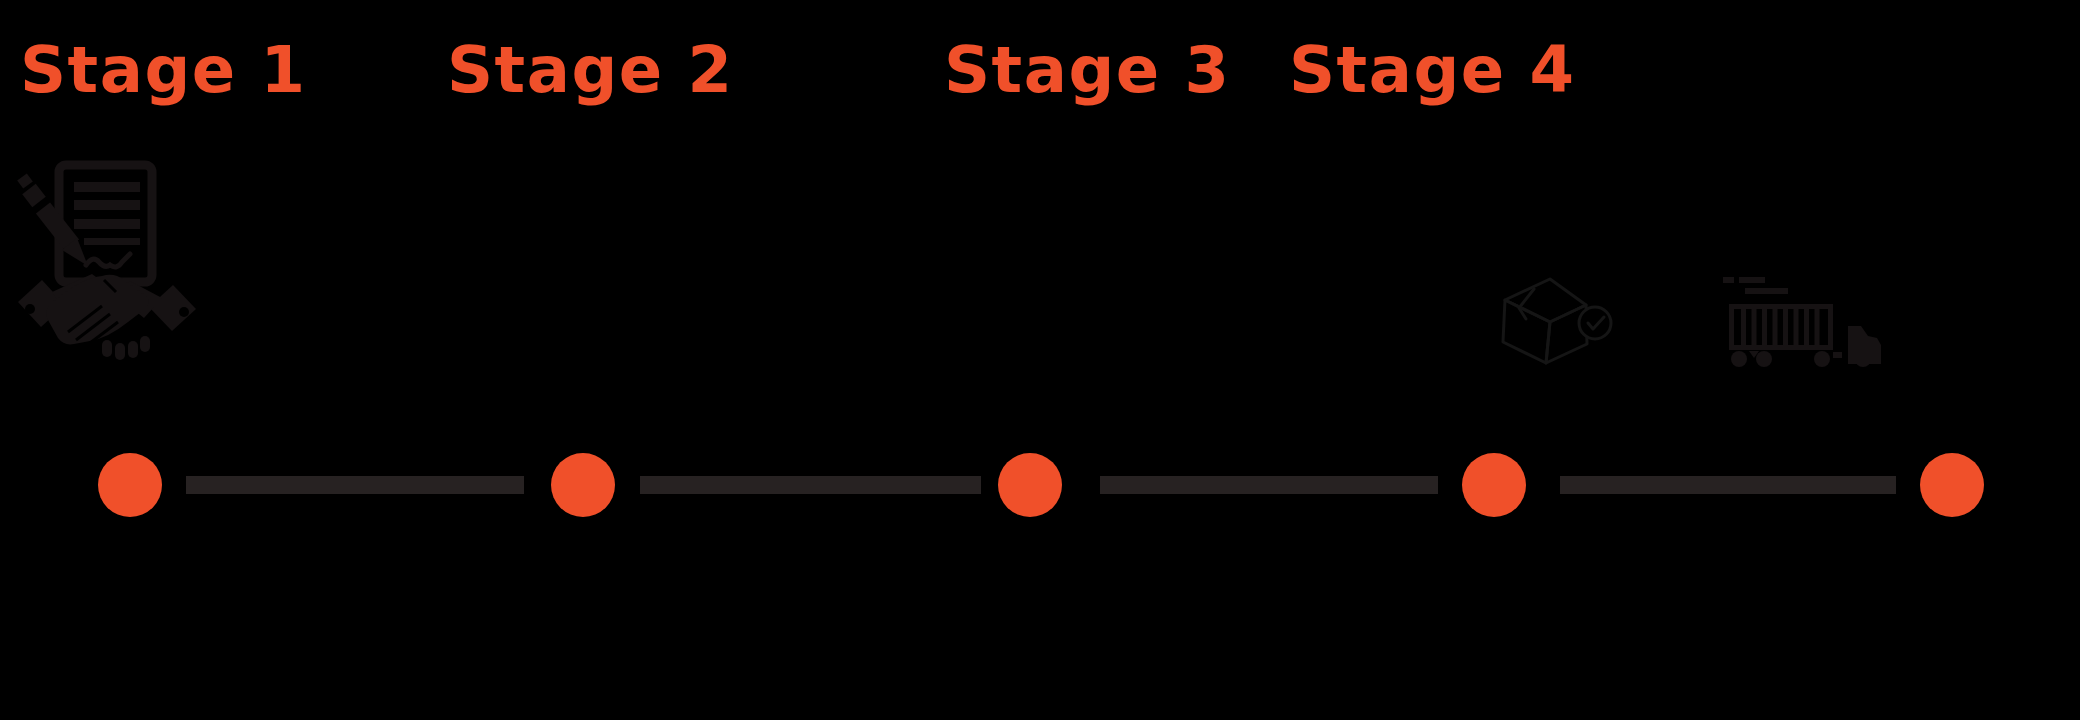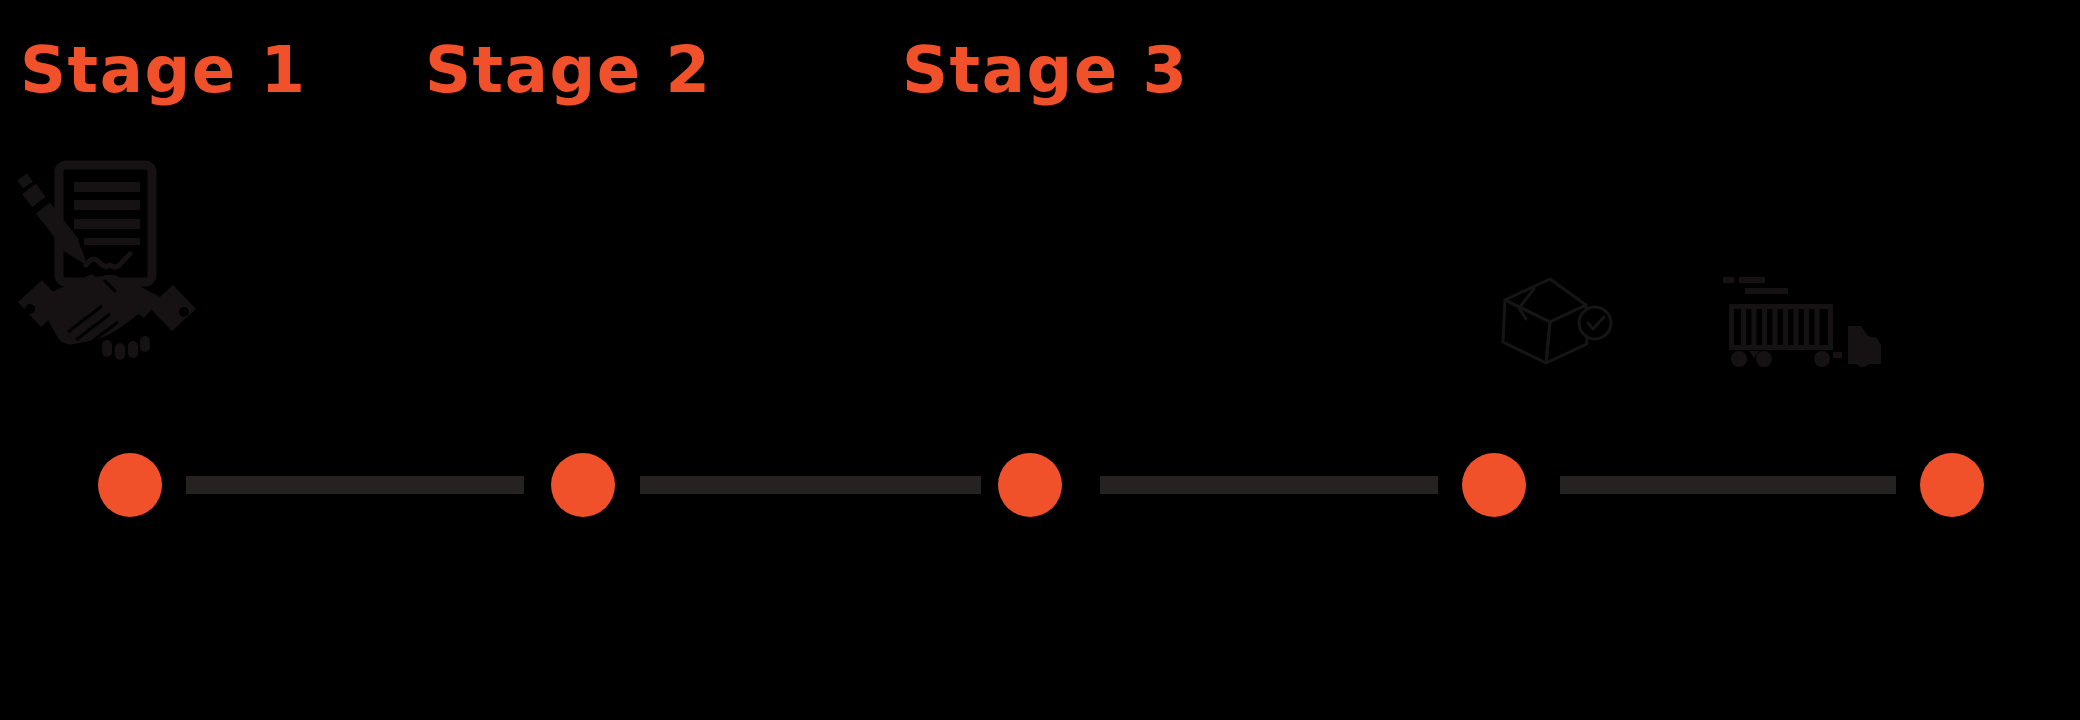--- a/index.html
+++ b/index.html
@@ -21,22 +21,22 @@
     position:absolute;
     top:38px;
     font-size:64px;
     line-height:64px;
     font-weight:bold;
     letter-spacing:1.5px;
     color:var(--accent);
     white-space:nowrap;
   }
   .lbl-1{left:20px;}
-  .lbl-2{left:425px;}
-  .lbl-3{left:902px;}
+  .lbl-2{left:447px;}
+  .lbl-3{left:944px;}
   .lbl-4{left:1289px;}
   .lbl-5{left:1747px;}
   .dot{
     position:absolute;
     top:453px;
     width:64px;height:64px;
     border-radius:50%;
     background:var(--accent);
   }
   .dot-1{left:98px;}
@@ -60,20 +60,21 @@
   .icon-truck{left:1715px;top:272px;color:var(--icon);}
 </style>
 </head>
 <body>
 
 <div class="canvas">
 
   <div class="stage-label lbl-1">Stage 1</div>
   <div class="stage-label lbl-2">Stage 2</div>
   <div class="stage-label lbl-3">Stage 3</div>
+  <div class="stage-label lbl-4">Stage 4</div>
 
   <svg class="icon icon-contract" width="190" height="225" viewBox="0 0 190 225" fill="currentColor">
 
     <rect x="47" y="15" width="93" height="117" rx="7" fill="none" stroke="currentColor" stroke-width="9"></rect>
     <rect x="62" y="32" width="66" height="10"></rect>
     <rect x="62" y="50" width="66" height="10"></rect>
     <rect x="62" y="69" width="66" height="10"></rect>
     <rect x="72" y="88" width="56" height="7"></rect>
     <path d="M74,115 q7,-10 13,-3 t11,3 q7,5 12,-3 l8,-8" fill="none" stroke="currentColor" stroke-width="5" stroke-linecap="round"></path>
 

